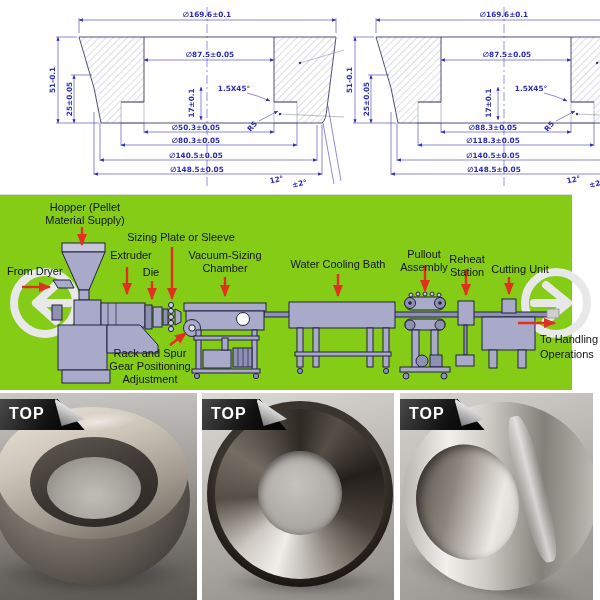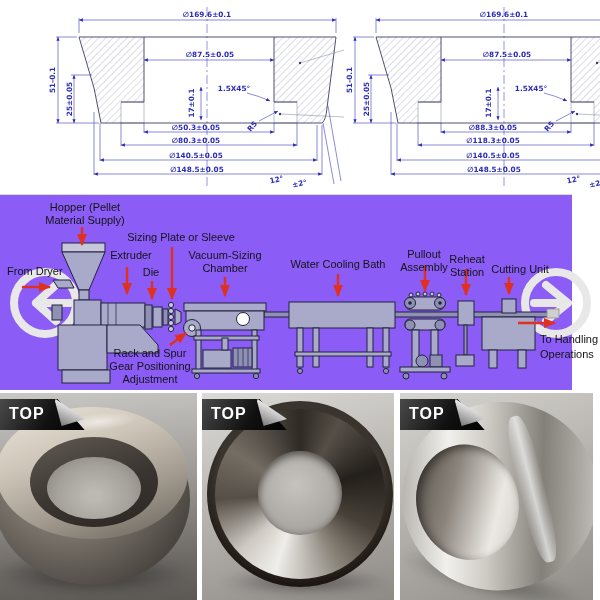--- a/index.html
+++ b/index.html
@@ -1,18 +1,18 @@
 <!DOCTYPE html>
 <html><head>
 <meta charset="utf-8">
 <style>
   html,body{margin:0;padding:0;}
   body{width:600px;height:600px;background:#ffffff;font-family:"Liberation Sans",sans-serif;overflow:hidden;}
   .top-section{width:600px;height:194px;background:#ffffff;padding-left:44px;}
-  .mid-section{width:572px;height:196px;background:#8b5cf6;border-top:1px solid #d9d9d9;box-sizing:border-box;}
+  .mid-section{width:572px;height:196px;background:#84cc16;border-top:1px solid #d9d9d9;box-sizing:border-box;}
   .photo-section{width:600px;height:210px;background:#ffffff;padding-top:3px;box-sizing:border-box;display:flex;align-items:flex-end;}
   .photo{position:relative;height:207px;overflow:hidden;}
   .photo1{width:197px;margin-right:5px;background:linear-gradient(175deg,#cac8c5 0%,#9b9894 45%,#6e6b67 80%,#5b5854 100%);}
   .photo2{width:192px;margin-right:6px;background:linear-gradient(165deg,#dcdad6 0%,#bab7b3 45%,#8e8b87 100%);}
   .photo3{width:193px;background:linear-gradient(160deg,#d6d4d0 0%,#b3b0ab 50%,#918e89 100%);}
   .ell{position:absolute;border-radius:50%;}
   
   .p1-shadow{left:-8px;top:160px;width:200px;height:42px;background:radial-gradient(ellipse,rgba(10,8,6,.55),rgba(10,8,6,0) 70%);filter:blur(4px);}
   .p1-body{left:-6px;top:20px;width:196px;height:172px;background:radial-gradient(ellipse at 38% 22%,#b7b1a8,#6a645d 55%,#403c37 85%,#35312d);}
   .p1-face{left:-4px;top:14px;width:192px;height:132px;background:linear-gradient(160deg,#e8e1d5 5%,#cdc5b8 35%,#a39b8f 65%,#6f6960 95%);}

